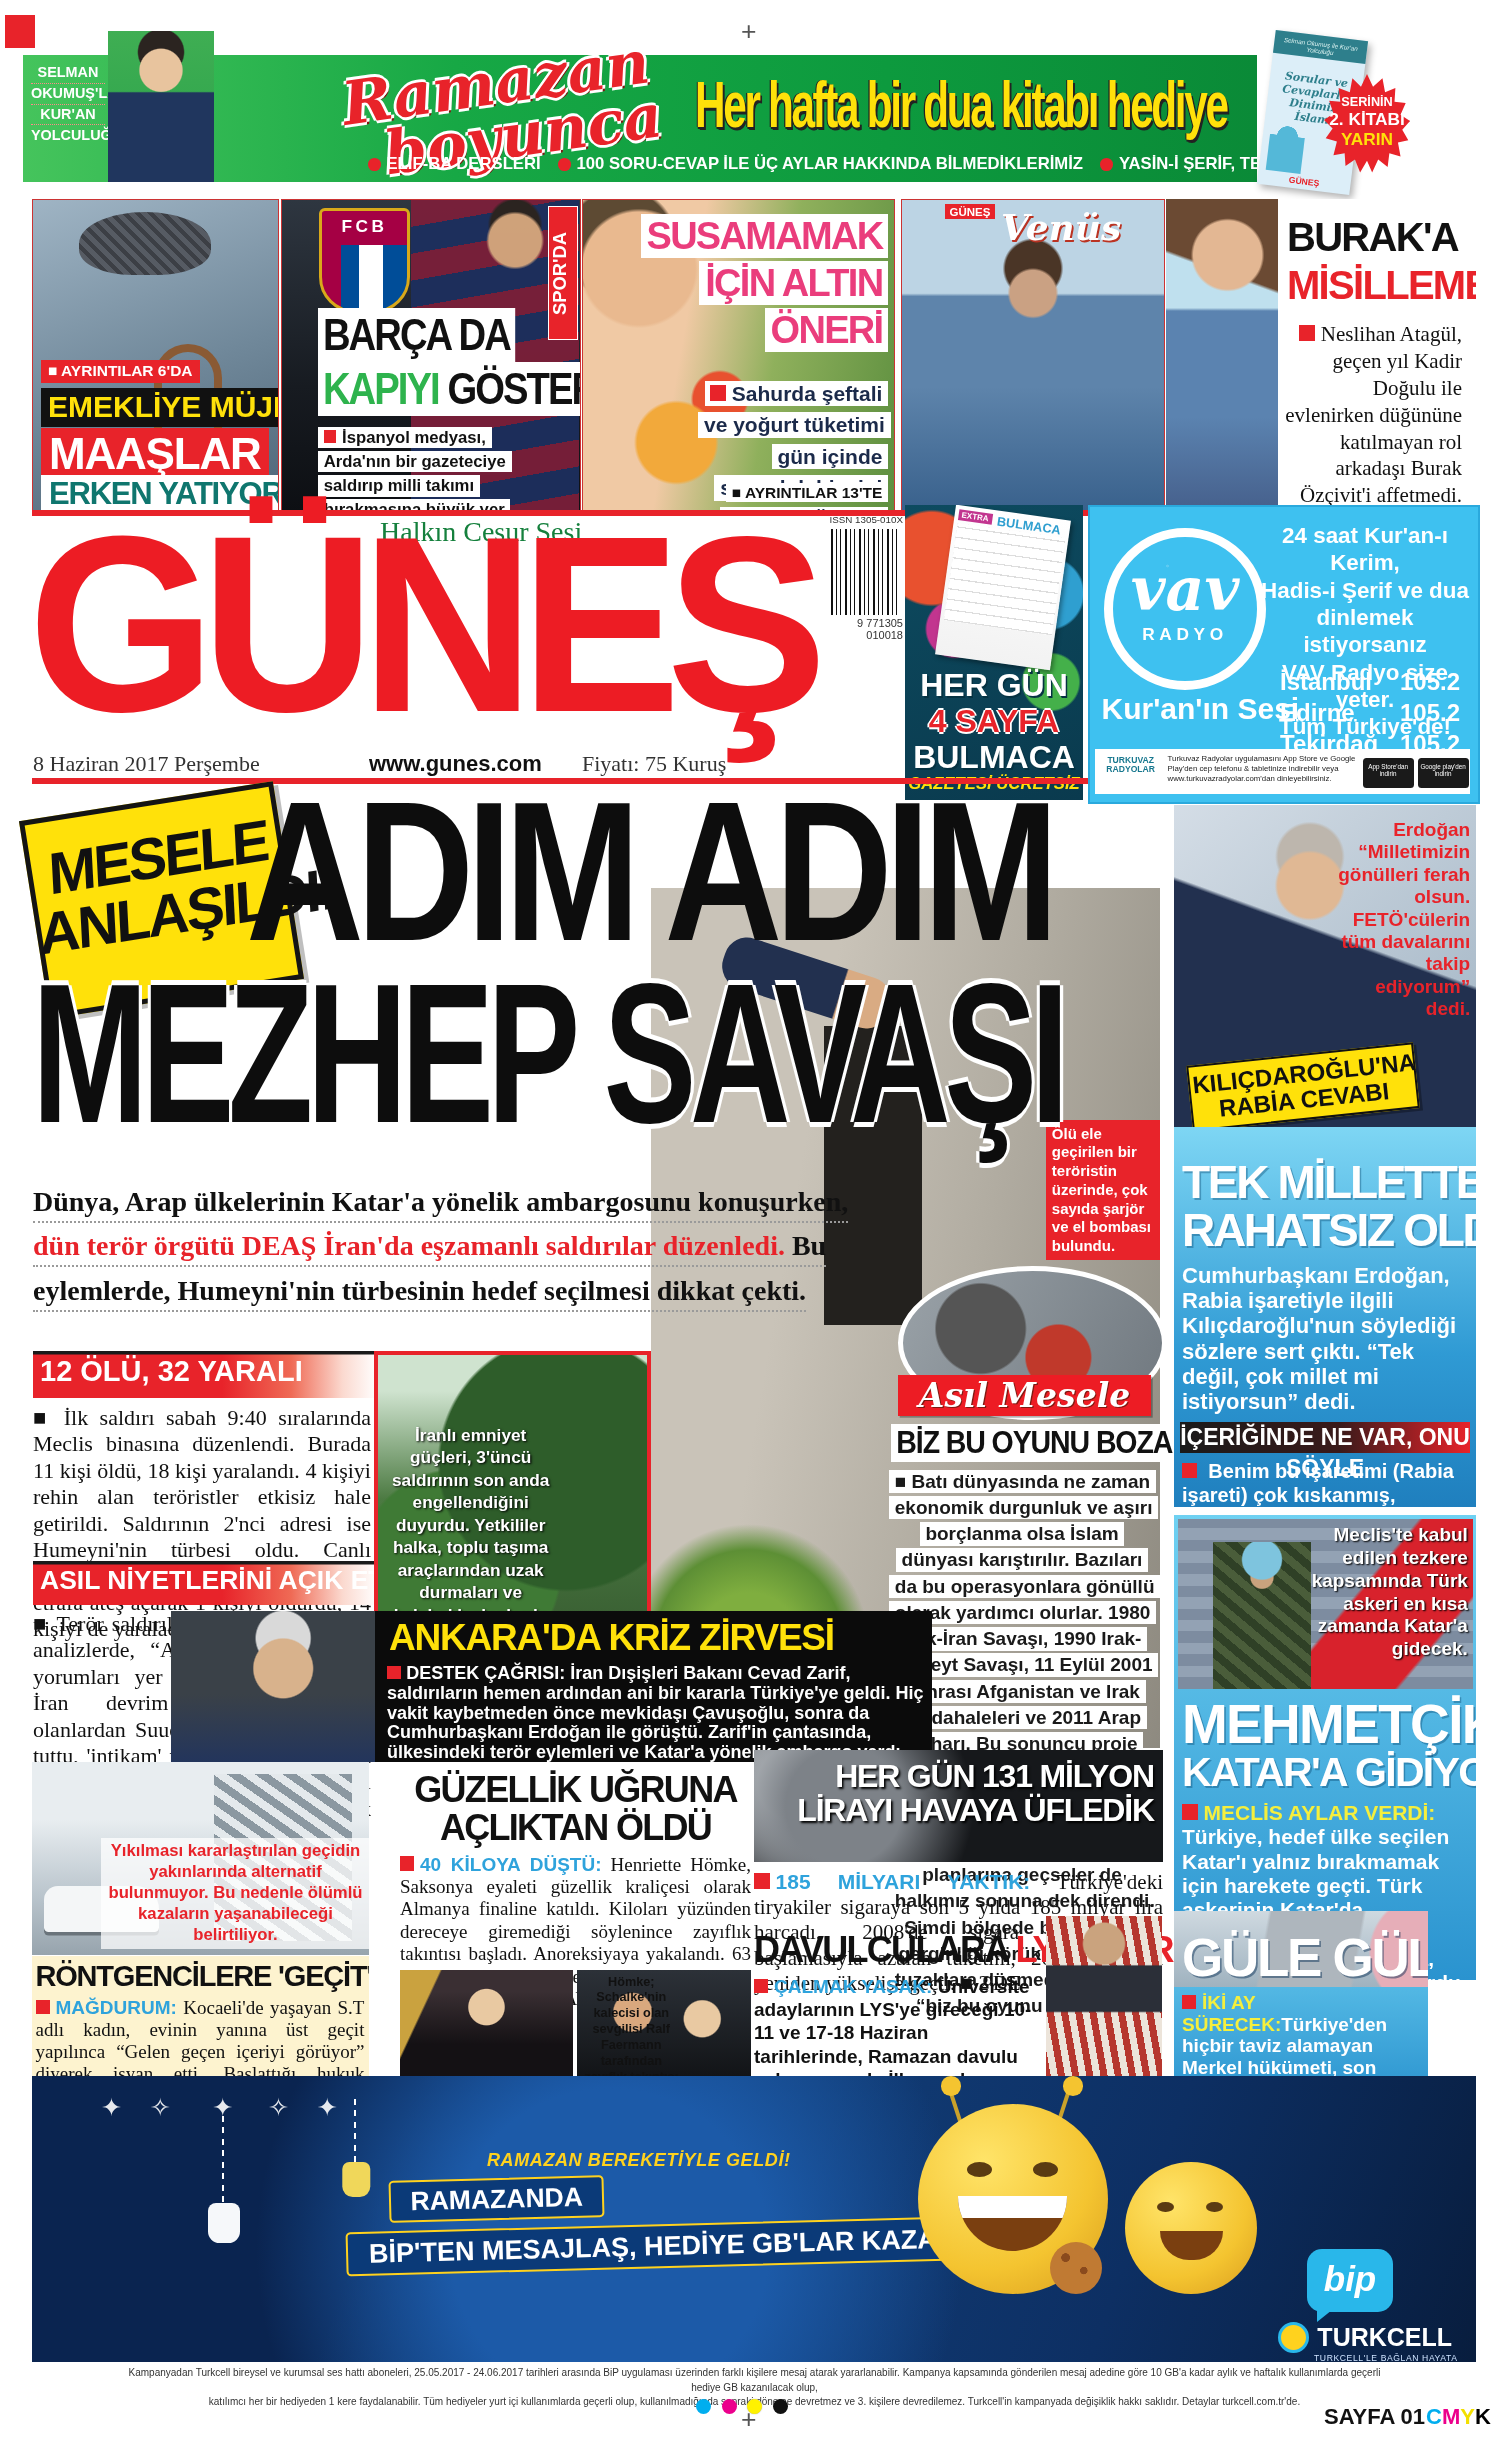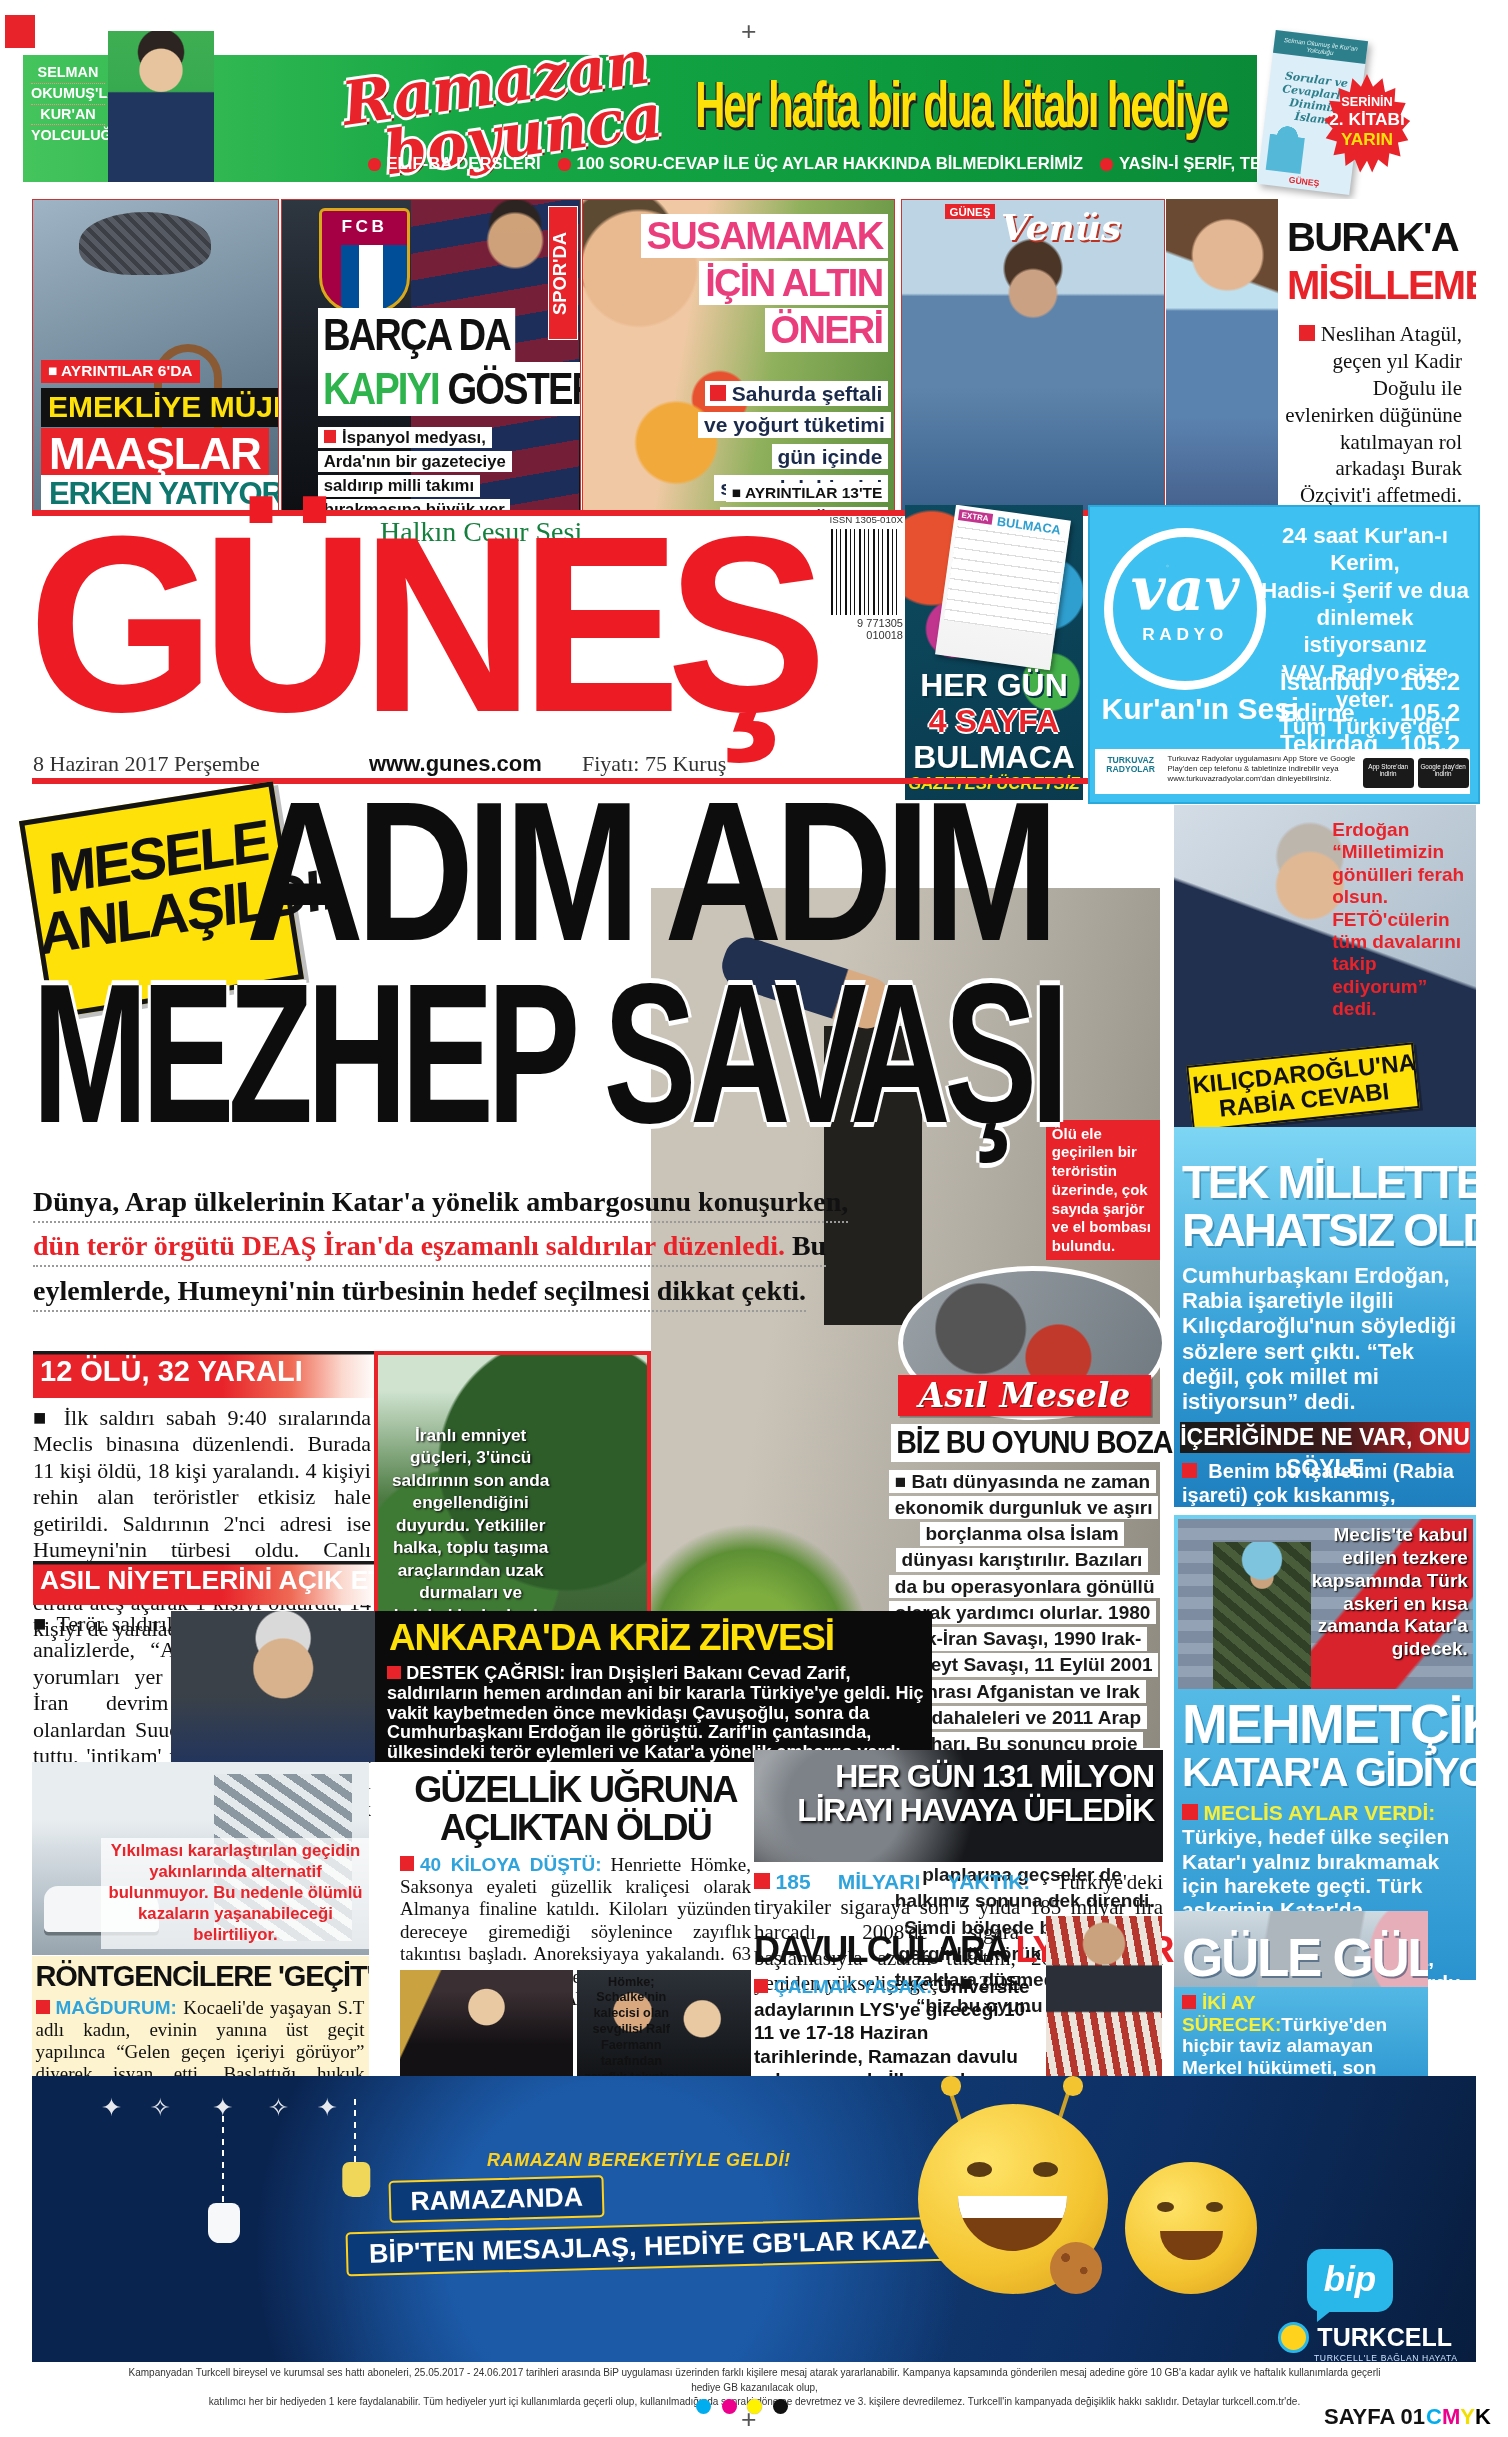--- a/index.html
+++ b/index.html
@@ -252,21 +252,21 @@
     <span class="rsq"></span><span class="cyanlead" style="font-family:'Liberation Sans',sans-serif">185 MİLYARI YAKTIK:</span><span> Türkiye'deki tiryakiler sigaraya son 5 yılda 185 milyar lira harcadı. 2008'de sigara yasaklarının başlamasıyla azalan tüketim, 2013'ten sonra yeniden yükselişe geçti. ■ 2'DE</span>
   </div>
 
   <div class="abs nw" style="left:754px;top:1929px;font-size:36px;font-weight:bold;letter-spacing:-1.7px"><span>DAVULCULARA </span><span style="color:#e8232a">LYS AYARI</span></div>
   <div class="abs" style="left:754px;top:1975px;width:288px;font-weight:bold;font-size:19px;line-height:1.22">
     <span class="rsq"></span><span class="cyanlead">ÇALMAK YASAK:</span><span> Üniversite adaylarının LYS'ye gireceği 10-11 ve 17-18 Haziran tarihlerinde, Ramazan davulu çalınmayacak. İlk uygulama Zonguldak'ın Ereğli İlçesi'nde hayata geçirilecek. Benzer kararların, ülke genelinde farklı noktalar için de alınması gündemde. ■ 2'DE</span>
   </div>
   <div class="ph" style="left:1046px;top:1916px;width:116px;height:173px;background:radial-gradient(circle at 50% 16%,#caa37e 0 13%,transparent 14%),linear-gradient(180deg,transparent 28%,#2b2f38 29% 55%,transparent 56%),repeating-linear-gradient(80deg,#b6372e 0 7px,#ece4da 7px 14px);background-color:#fff"></div>
 
   <div class="ph" style="left:1174px;top:805px;width:302px;height:322px;background:radial-gradient(circle at 45% 25%,#e0b894 0 11%,transparent 12%),radial-gradient(circle at 45% 16%,#bdb6ad 0 10%,transparent 11%),linear-gradient(200deg,transparent 42%,#22304f 43%),linear-gradient(140deg,#d4dde6,#9fb2c2)">
-    <div class="abs" style="right:5.8px;top:14px;width:138px;text-align:left;color:#e8232a;font-weight:bold;font-size:19px;line-height:1.18">Erdoğan “Milletimizin gönülleri ferah olsun. FETÖ'cülerin tüm davalarını takip ediyorum” dedi.</div>
+    <div class="abs" style="right:5.8px;top:14px;width:138px;text-align:right;color:#e8232a;font-weight:bold;font-size:19px;line-height:1.18">Erdoğan “Milletimizin gönülleri ferah olsun. FETÖ'cülerin tüm davalarını takip ediyorum” dedi.</div>
   </div>
   <div class="abs" style="left:1189px;top:1054px;width:219px;background:#ffe10a;border:2.9px solid #111;transform:rotate(-6deg);text-align:center;font-weight:bold;font-size:24px;line-height:1.1;padding:4.6px 2.3px;box-shadow:2.9px 2.9px 0 rgba(0,0,0,.3)">
     <div>KILIÇDAROĞLU'NA</div>
       <div>RABİA CEVABI</div>
   </div>
   <div class="ph" style="left:1174px;top:1127px;width:302px;height:380px;background:linear-gradient(180deg,#7ed6f4,#2f9ad4 60%,#1f7fbe)">
     <div style="padding:32px 8px 0;color:#fff;font-weight:bold;font-size:46px;letter-spacing:-2.3px;line-height:1.04;text-shadow:1.7px 1.7px 0 rgba(0,60,100,.35)">
       <div class="nw">TEK MİLLETTEN Mİ</div>
         <div class="nw">RAHATSIZ OLDUN</div>
     </div>

